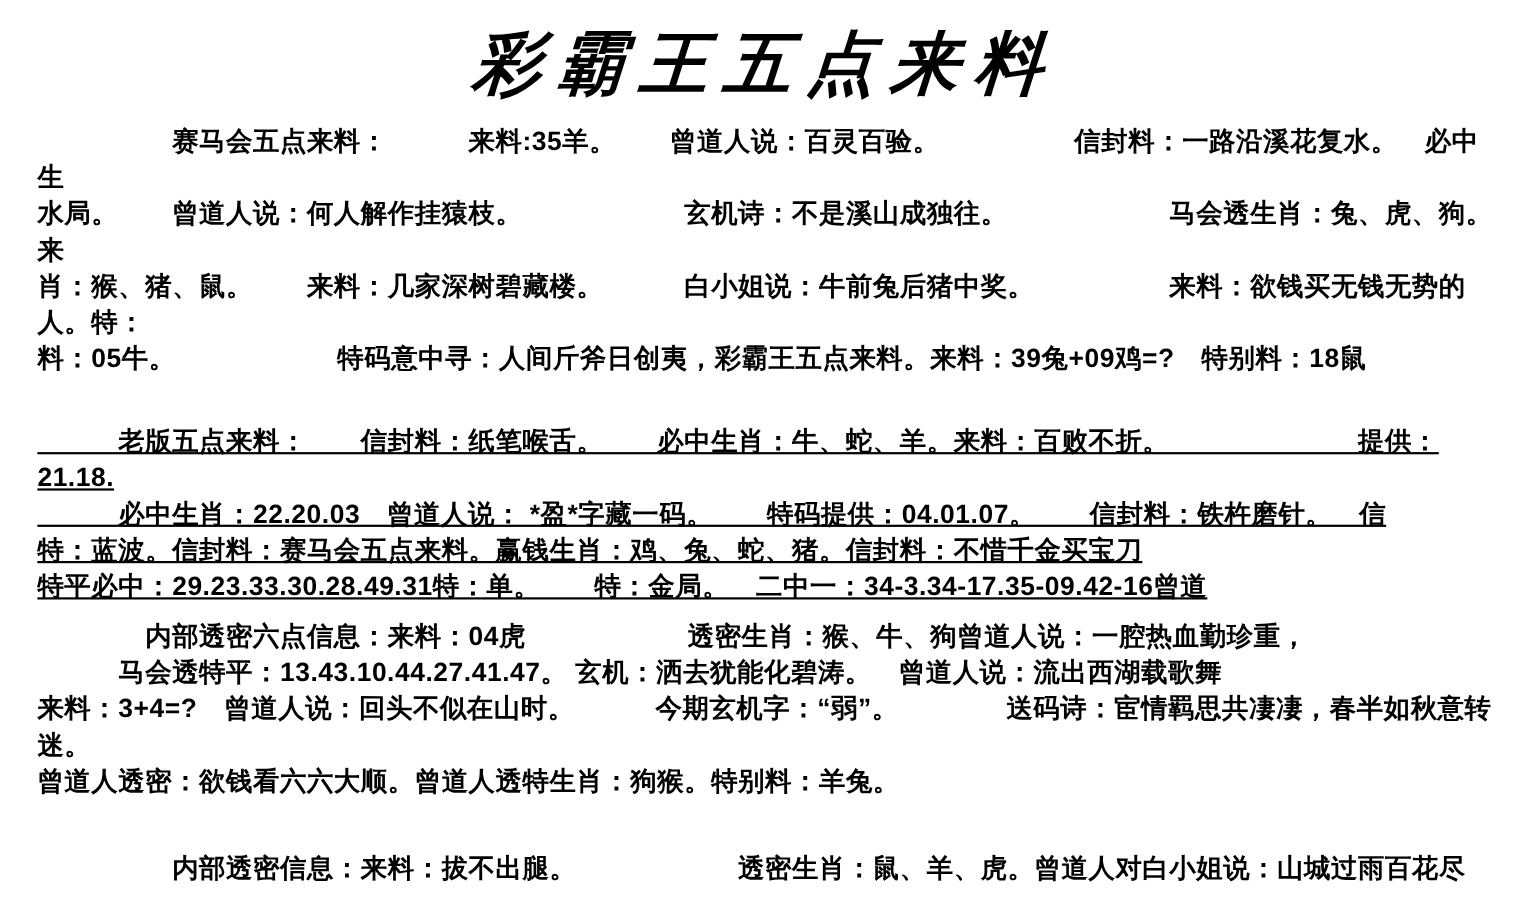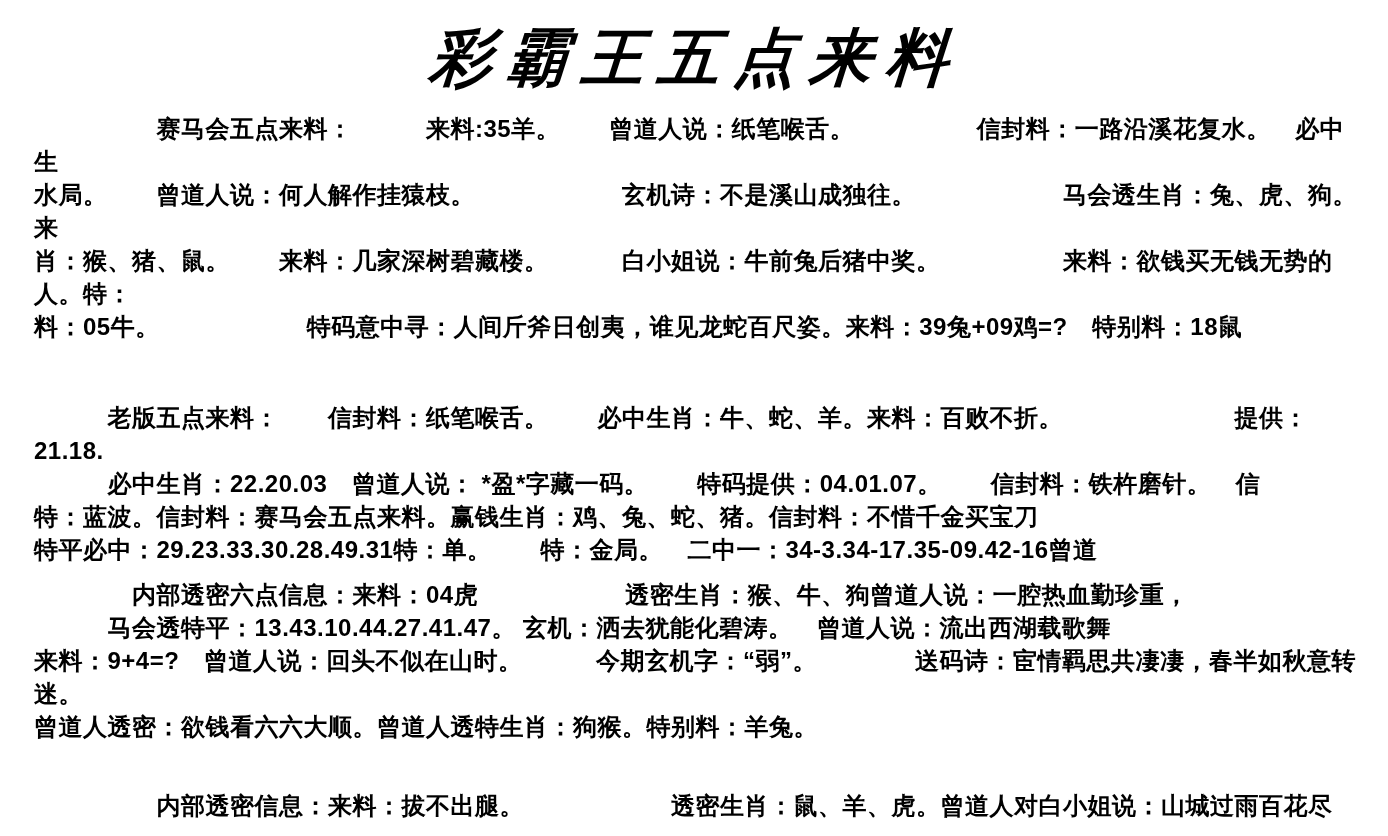--- a/index.html
+++ b/index.html
@@ -22,56 +22,56 @@
     text-align: center;
     font-family: "DejaVu Serif", serif;
     font-style: italic;
     font-weight: bold;
     font-size: 62px;
     letter-spacing: 14px;
     margin: 16px 0 12px 0;
     transform: skewX(-4deg);
   }
   .section { margin: 0; }
-  .sec-laoban   { margin-top: 58px; }
+  .sec-laoban   { margin-top: 42px; text-decoration: underline; }
   .sec-toumi6   { margin-top: 12px; }
   .sec-toumi    { margin-top: 46px; }
   .line {
     font-size: 24px;
     font-weight: bold;
     line-height: 33px;
     white-space: pre-wrap;
     letter-spacing: 0.5px;
   }
 </style>
 </head>
 <body>
 
 <div class="doc">
 
   <h1 class="title">彩霸王五点来料</h1>
 
   <section class="section sec-saimahui">
-    <div class="line">　　　　　赛马会五点来料：　　　来料:35羊。　　曾道人说：纸笔喉舌。　　　　　信封料：一路沿溪花复水。　必中生</div>
+    <div class="line">　　　　　赛马会五点来料：　　　来料:35羊。　　曾道人说：百灵百验。　　　　　信封料：一路沿溪花复水。　必中生</div>
     <div class="line">水局。　　曾道人说：何人解作挂猿枝。　　　　　　玄机诗：不是溪山成独往。　　　　　　马会透生肖：兔、虎、狗。　　来</div>
     <div class="line">肖：猴、猪、鼠。　　来料：几家深树碧藏楼。　　　白小姐说：牛前兔后猪中奖。　　　　　来料：欲钱买无钱无势的人。特：</div>
-    <div class="line">料：05牛。　　　　　　特码意中寻：人间斤斧日创夷，谁见龙蛇百尺姿。来料：39兔+09鸡=?　特别料：18鼠</div>
+    <div class="line">料：05牛。　　　　　　特码意中寻：人间斤斧日创夷，彩霸王五点来料。来料：39兔+09鸡=?　特别料：18鼠</div>
   </section>
 
   <section class="section sec-laoban">
     <div class="line">　　　老版五点来料：　　信封料：纸笔喉舌。　　必中生肖：牛、蛇、羊。来料：百败不折。　　　　　　　提供：21.18.</div>
     <div class="line">　　　必中生肖：22.20.03　曾道人说： *盈*字藏一码。　　特码提供：04.01.07。　　信封料：铁杵磨针。　信</div>
     <div class="line">特：蓝波。信封料：赛马会五点来料。赢钱生肖：鸡、兔、蛇、猪。信封料：不惜千金买宝刀</div>
     <div class="line">特平必中：29.23.33.30.28.49.31特：单。　　特：金局。　二中一：34-3.34-17.35-09.42-16曾道</div>
   </section>
 
   <section class="section sec-toumi6">
     <div class="line">　　　　内部透密六点信息：来料：04虎　　　　　　透密生肖：猴、牛、狗曾道人说：一腔热血勤珍重，</div>
     <div class="line">　　　马会透特平：13.43.10.44.27.41.47。 玄机：洒去犹能化碧涛。　曾道人说：流出西湖载歌舞</div>
-    <div class="line">来料：9+4=?　曾道人说：回头不似在山时。　　　今期玄机字：“弱”。　　　　送码诗：宦情羁思共凄凄，春半如秋意转迷。</div>
+    <div class="line">来料：3+4=?　曾道人说：回头不似在山时。　　　今期玄机字：“弱”。　　　　送码诗：宦情羁思共凄凄，春半如秋意转迷。</div>
     <div class="line">曾道人透密：欲钱看六六大顺。曾道人透特生肖：狗猴。特别料：羊兔。</div>
   </section>
 
   <section class="section sec-toumi">
     <div class="line">　　　　　内部透密信息：来料：拔不出腿。　　　　　　透密生肖：鼠、羊、虎。曾道人对白小姐说：山城过雨百花尽</div>
 
   </section>
 
 </div>
 

